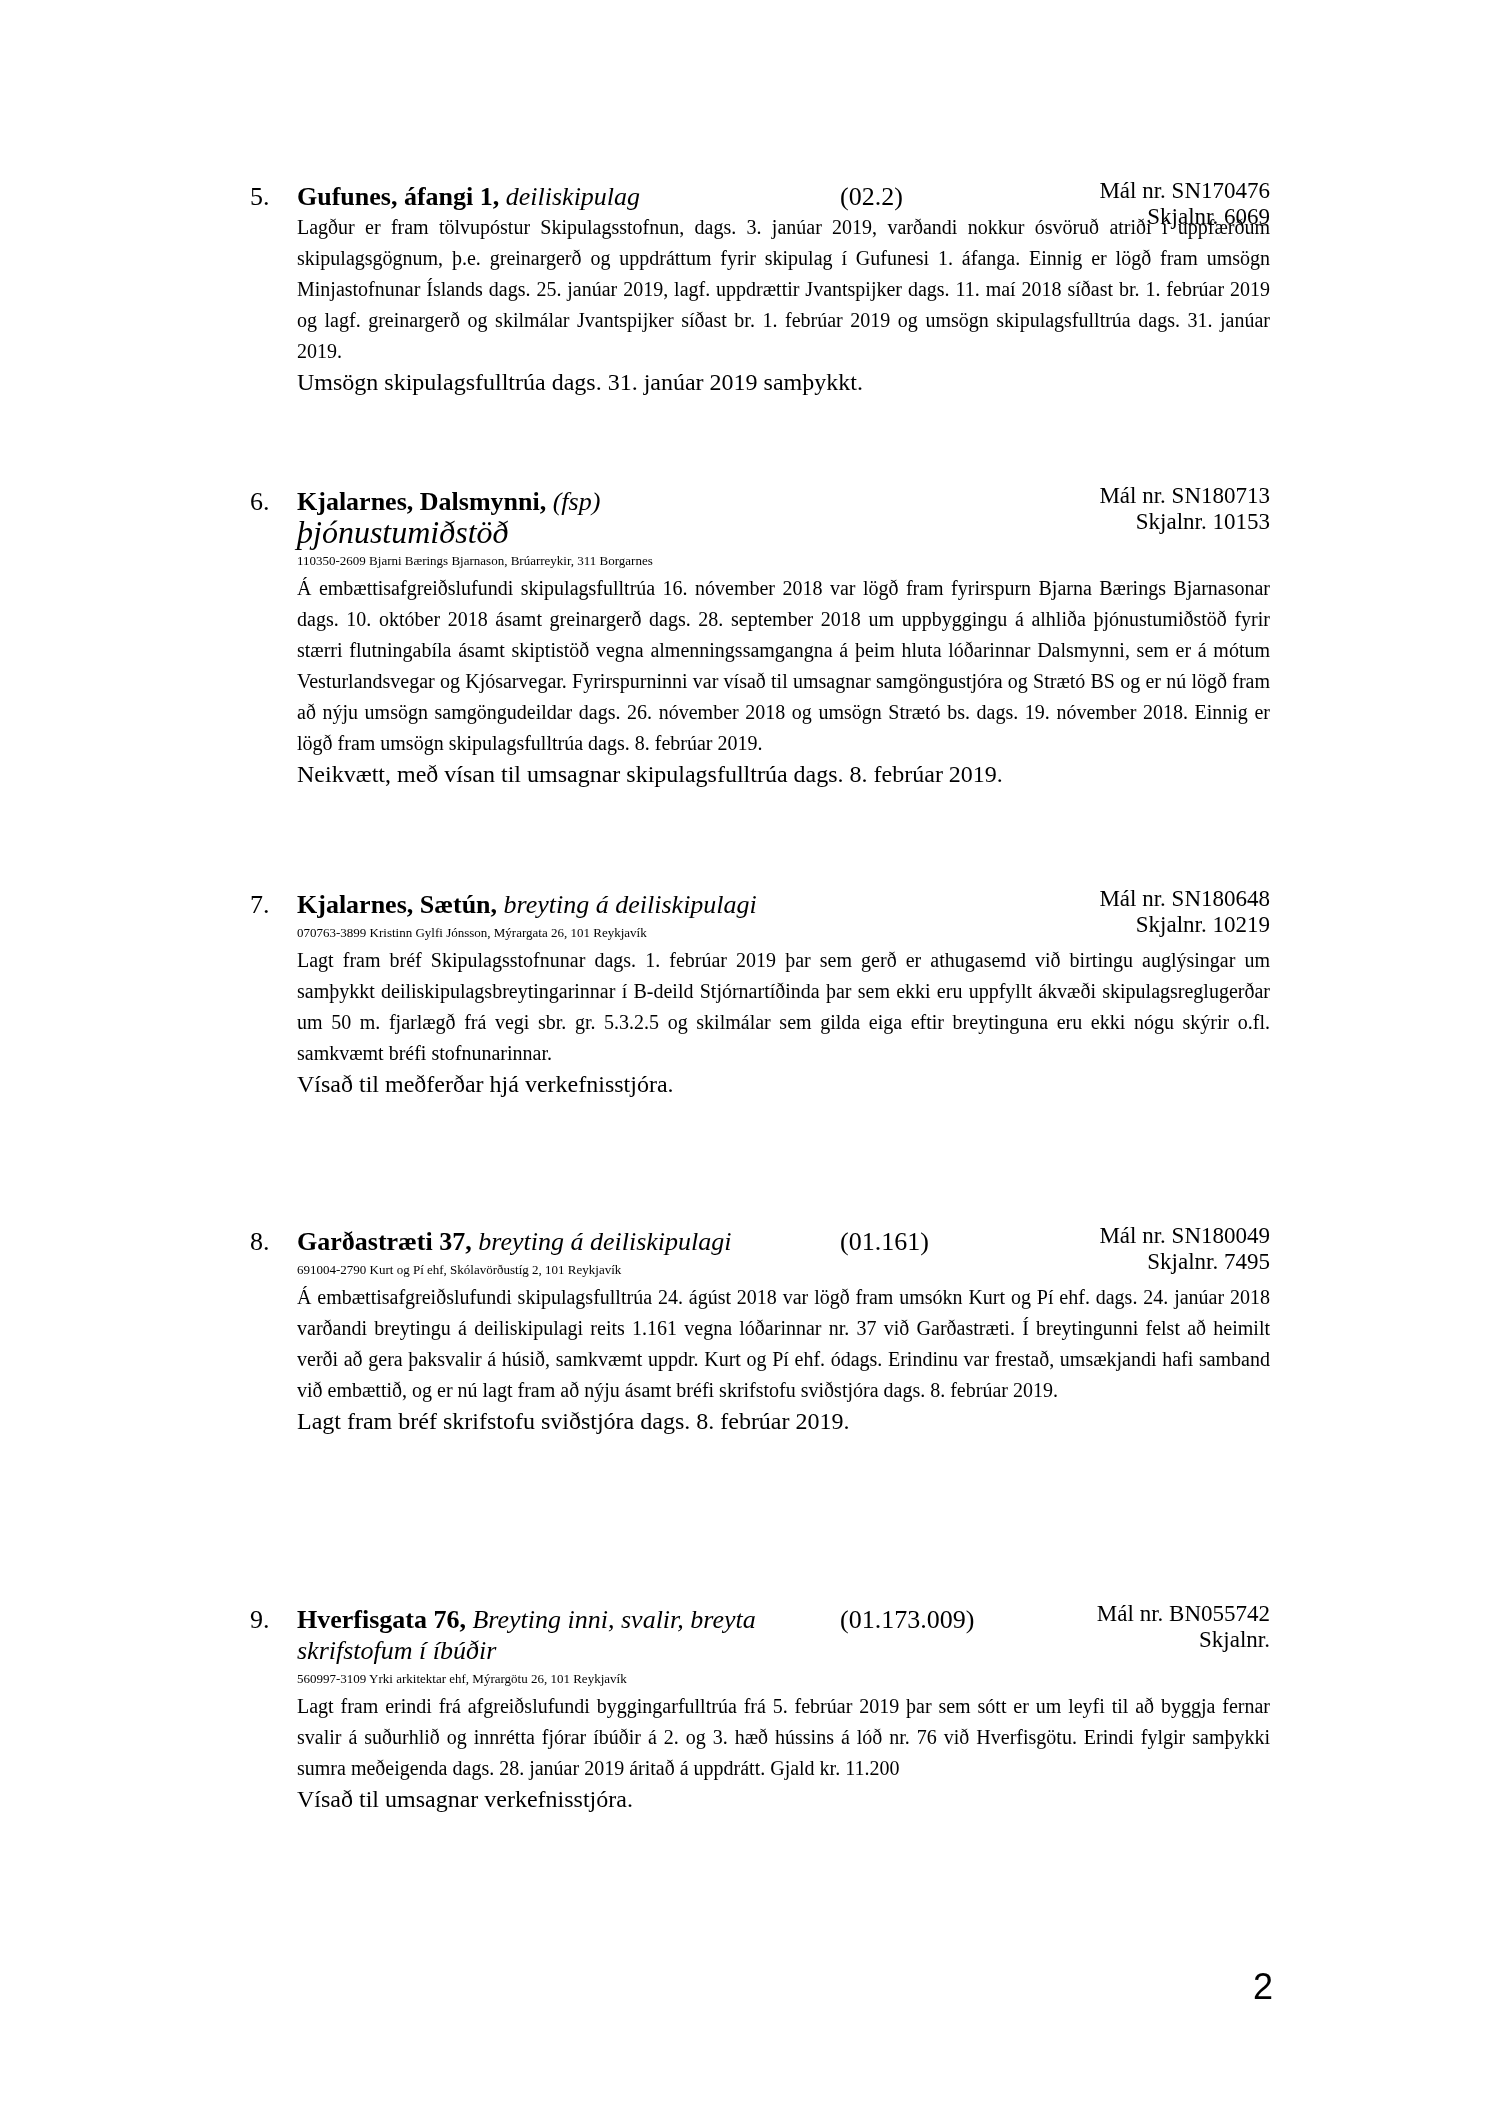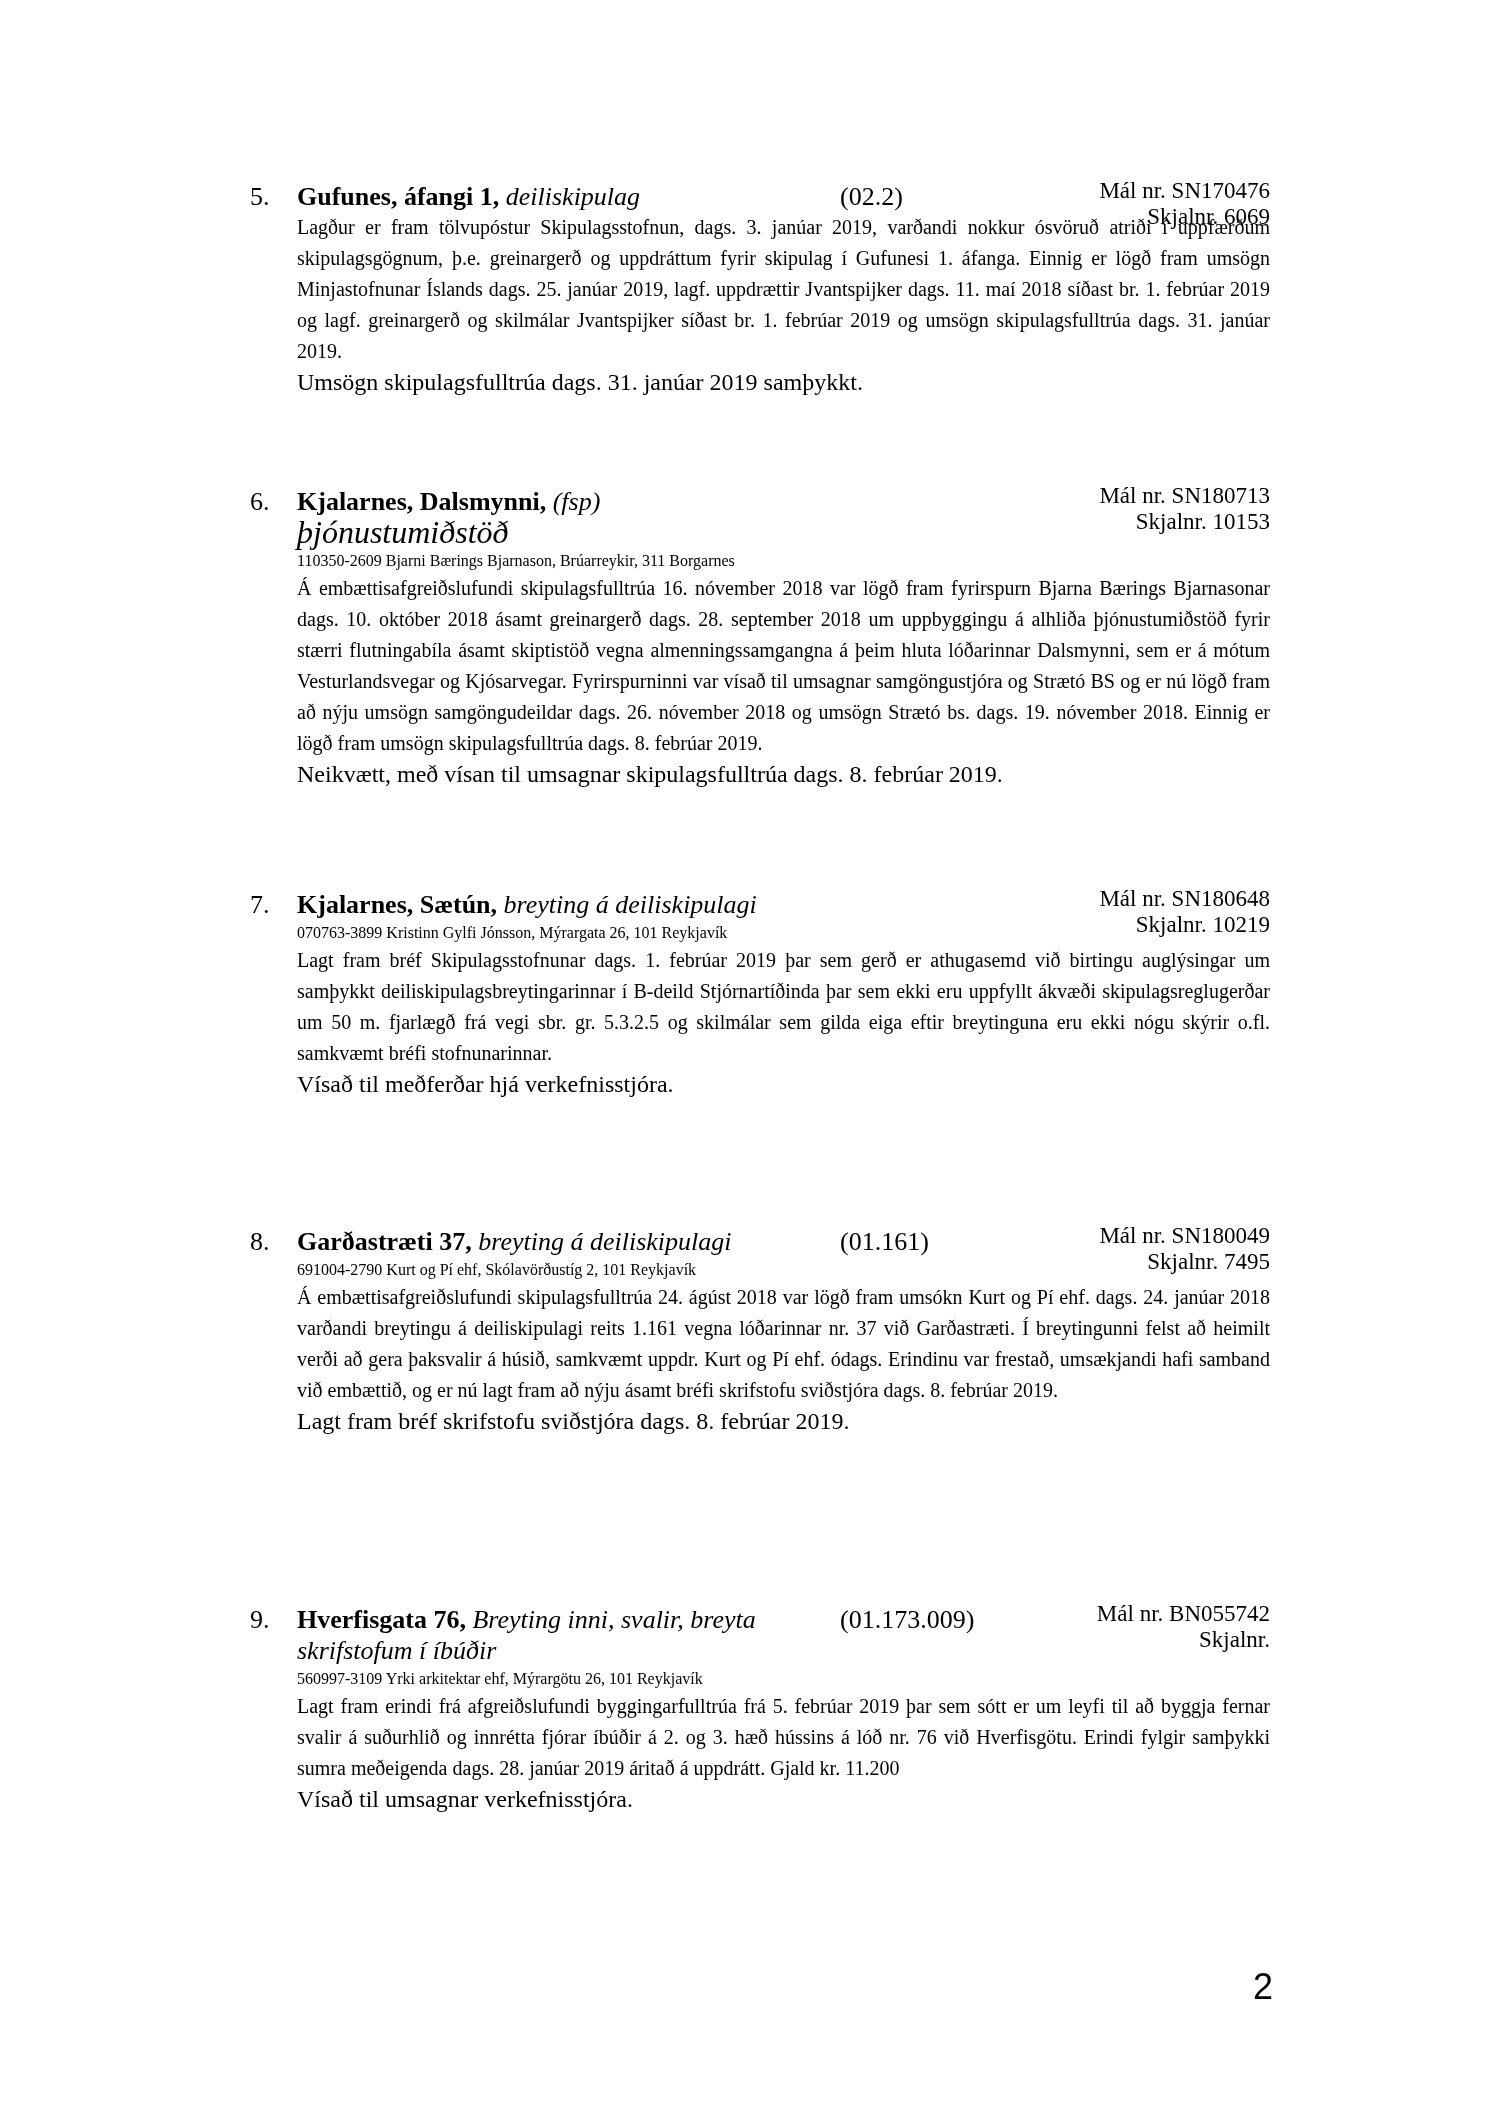--- a/index.html
+++ b/index.html
@@ -13,21 +13,21 @@
   .item:nth-of-type(5){top:1604px}
   .head{position:relative;padding-left:47px;font-size:26px;line-height:31px;}
   .num{position:absolute;left:0;top:0;}
   .title{display:inline-block;max-width:540px;vertical-align:top;}
   .title .tb{font-weight:bold;}
   .title .ti{font-style:italic;}
   .district{position:absolute;left:590px;top:0;}
   .refs{position:absolute;right:0;top:-3px;text-align:right;
         font-size:23px;line-height:26px;white-space:nowrap;}
   .subtitle{padding-left:47px;font-size:32px;line-height:31px;font-style:italic;}
-  .addr{padding-left:47px;font-size:16px;line-height:25px;}
+  .addr{padding-left:47px;font-size:13px;line-height:25px;}
   .body{margin:0;padding-left:47px;font-size:20px;line-height:31px;text-align:justify;}
   .decision{margin:0;padding-left:47px;font-size:24px;line-height:31px;}
   .page-number{position:absolute;left:1238px;top:1966px;width:50px;text-align:center;
         font-family:"Liberation Sans","DejaVu Sans",sans-serif;font-size:36px;}
 </style>
 </head>
 <body>
 
 <div class="page">
 

